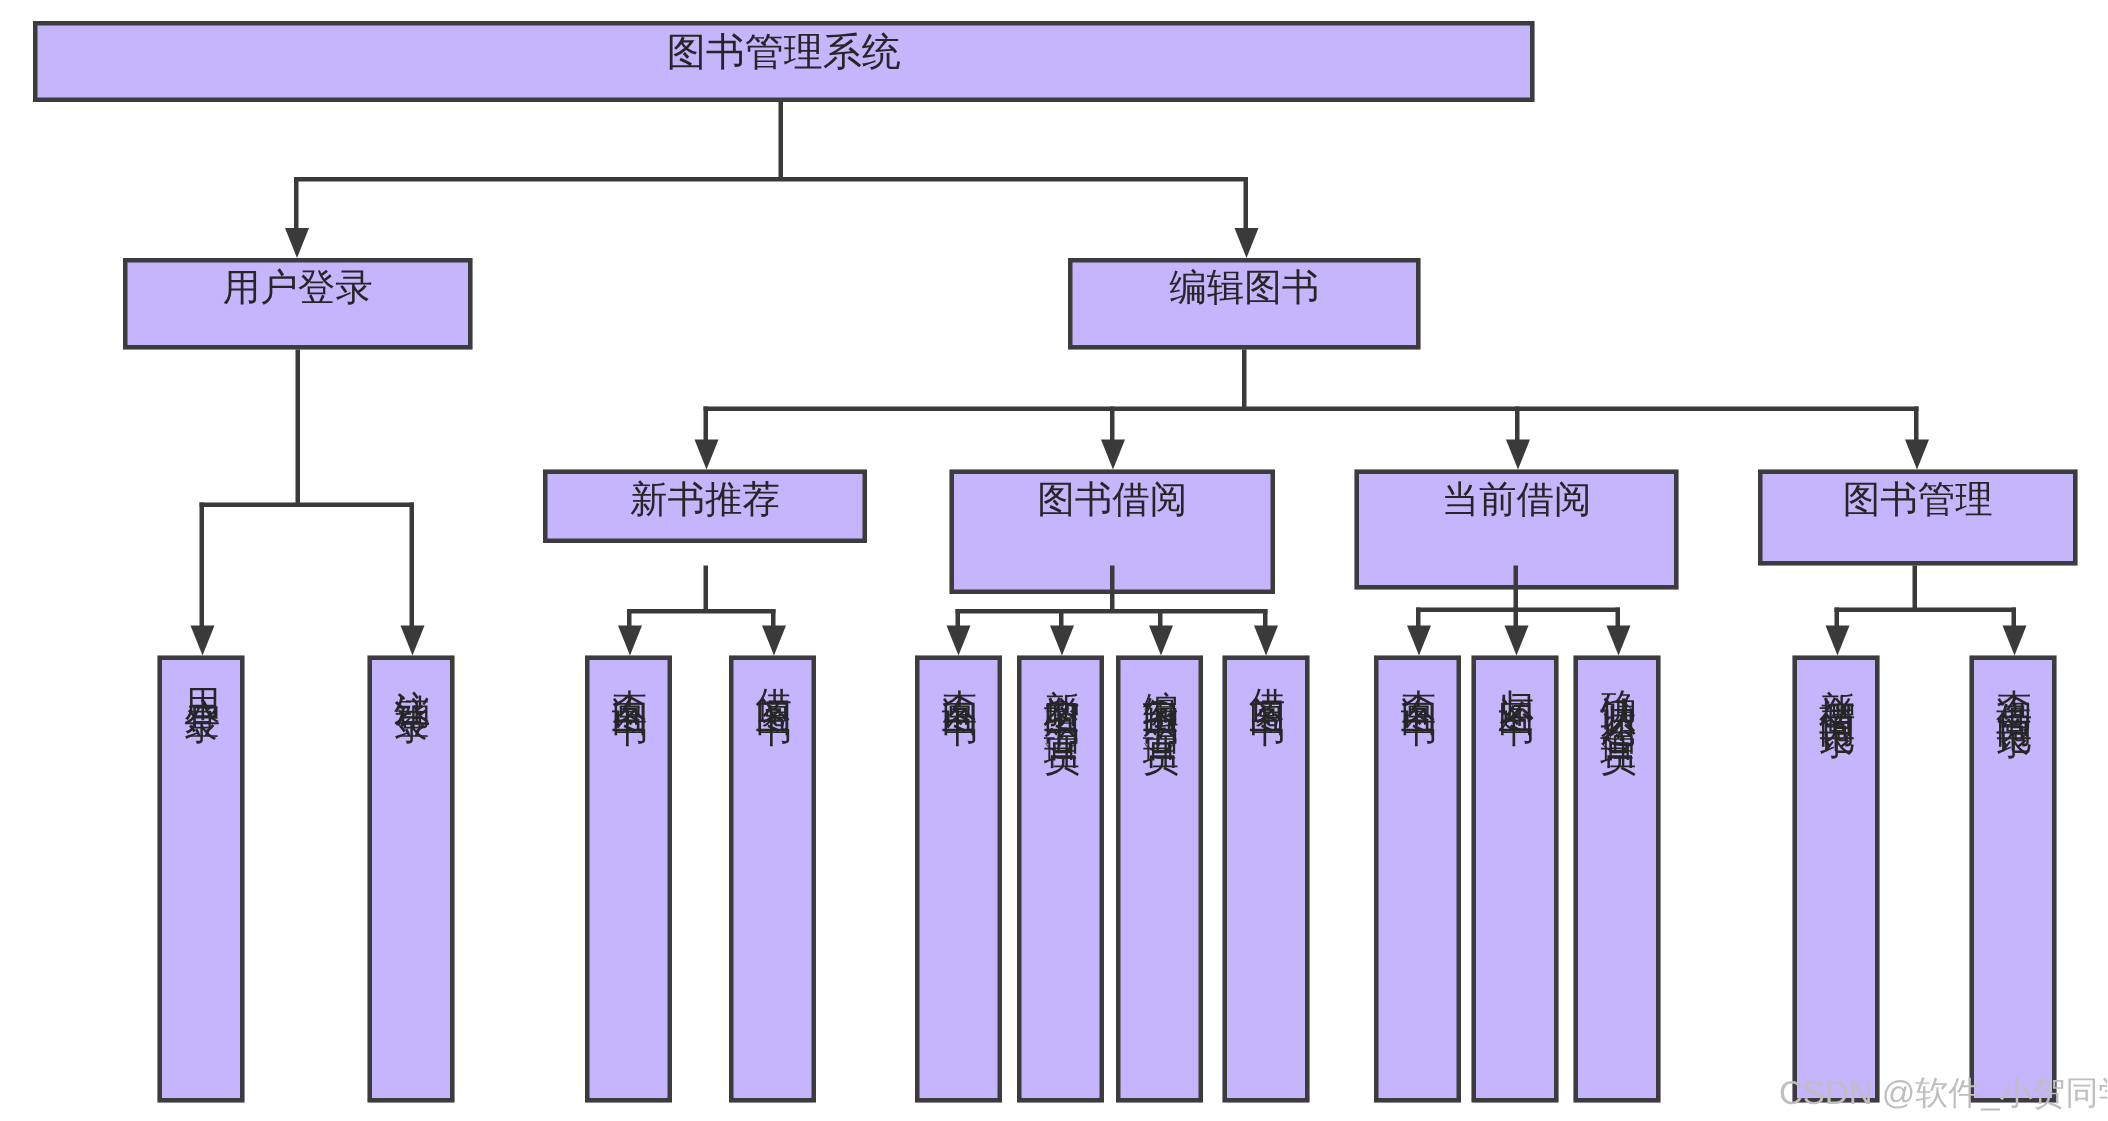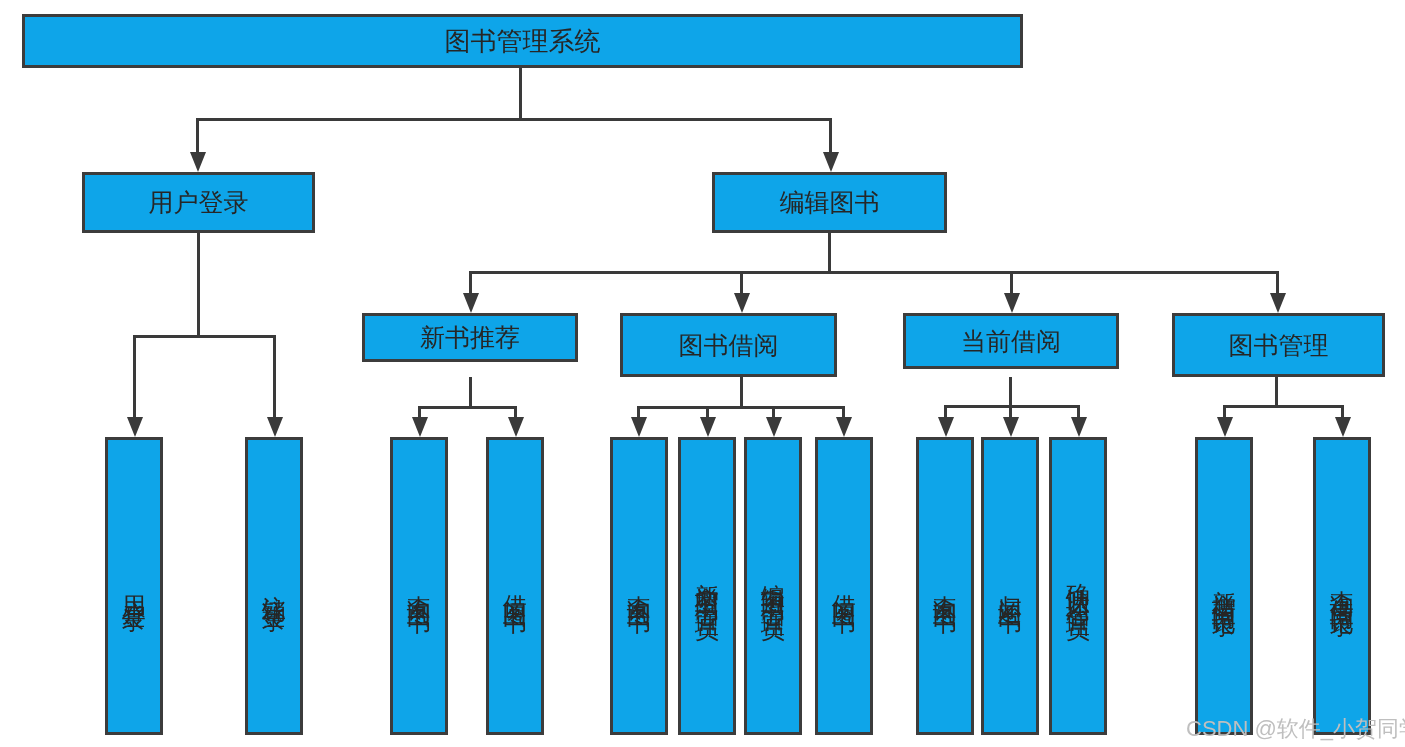--- a/index.html
+++ b/index.html
@@ -1,35 +1,35 @@
 <!DOCTYPE html>
 <html><head>
 <meta charset="utf-8">
 <style>
   html,body{margin:0;padding:0;background:#ffffff;}
   body{font-family:"Liberation Sans","DejaVu Sans",sans-serif;}
   #canvas{position:relative;width:1405px;height:747px;background:#ffffff;overflow:hidden;}
 
-  .box{position:absolute;box-sizing:border-box;border:3px solid #3c3c3c;background:#0ea5e9;
-       display:flex;align-items:center;justify-content:center;color:#262626;}
+  .box{position:absolute;box-sizing:border-box;border:3px solid #3c3c3c;background:#c4b5fd;
+       display:flex;align-items:flex-start;justify-content:center;color:#262626;}
   .box .lbl{white-space:nowrap;}
   .lvl1 .lbl{font-size:26px;}
   .lvl2 .lbl,.lvl3 .lbl{font-size:25px;}
   .vert .lbl{writing-mode:vertical-rl;text-orientation:mixed;font-size:24px;line-height:1.15;letter-spacing:5px;}
 
   .ln{position:absolute;background:#3a3a3a;}
   .ar{position:absolute;width:0;height:0;border-left:8px solid transparent;border-right:8px solid transparent;border-top:20px solid #3a3a3a;}
 
   
   #n-root{left:22px;top:14px;width:1001px;height:54px;}
   #n-user-login{left:82px;top:172px;width:233px;height:61px;}
   #n-book-mgmt{left:712px;top:172px;width:235px;height:61px;}
   #n-new-book-rec{left:362px;top:313px;width:216px;height:49px;}
-  #n-book-borrow{left:620px;top:313px;width:217px;height:64px;}
-  #n-current-borrow{left:903px;top:313px;width:216px;height:56px;}
+  #n-book-borrow{left:633px;top:313px;width:217px;height:83px;}
+  #n-current-borrow{left:903px;top:313px;width:216px;height:80px;}
   #n-borrow-records{left:1172px;top:313px;width:213px;height:64px;}
   .leaf{top:437px;width:58px;height:298px;}
   #n-leaf-user-login{left:105px;}
   #n-leaf-logout{left:245px;}
   #n-leaf-query-book-1{left:390px;}
   #n-leaf-borrow-book-1{left:486px;}
   #n-leaf-query-book-2{left:610px;}
   #n-leaf-add-book{left:678px;}
   #n-leaf-edit-book{left:744px;}
   #n-leaf-borrow-book-2{left:815px;}

